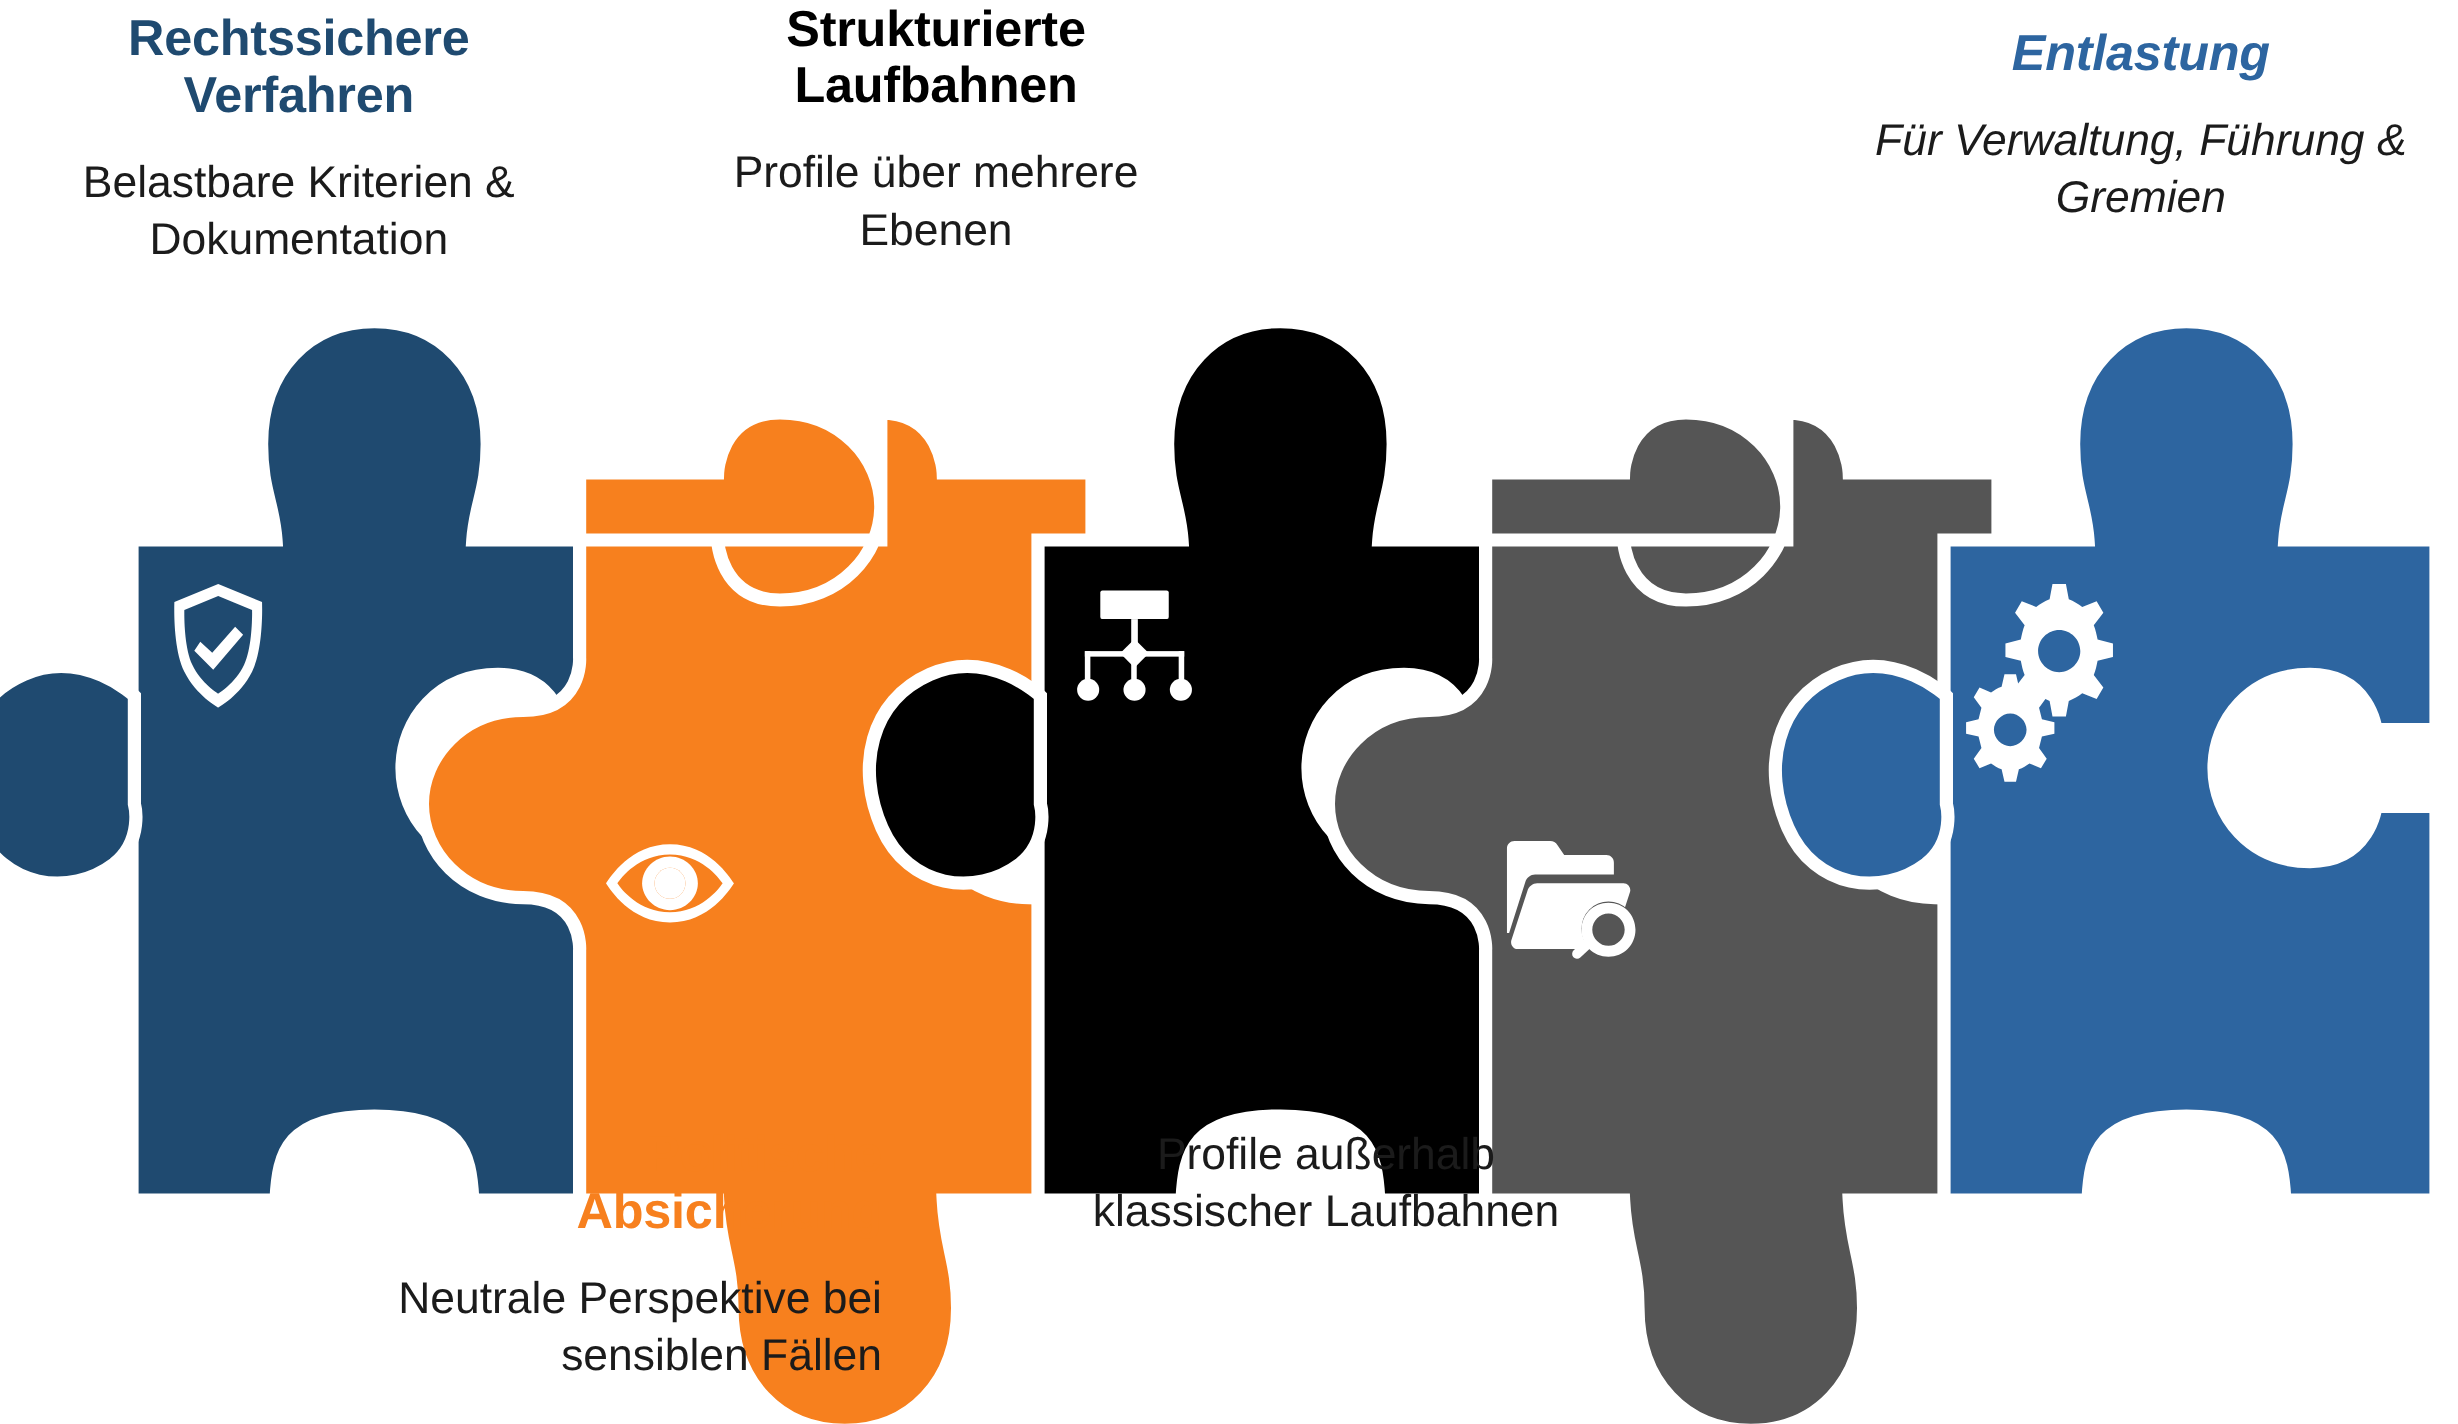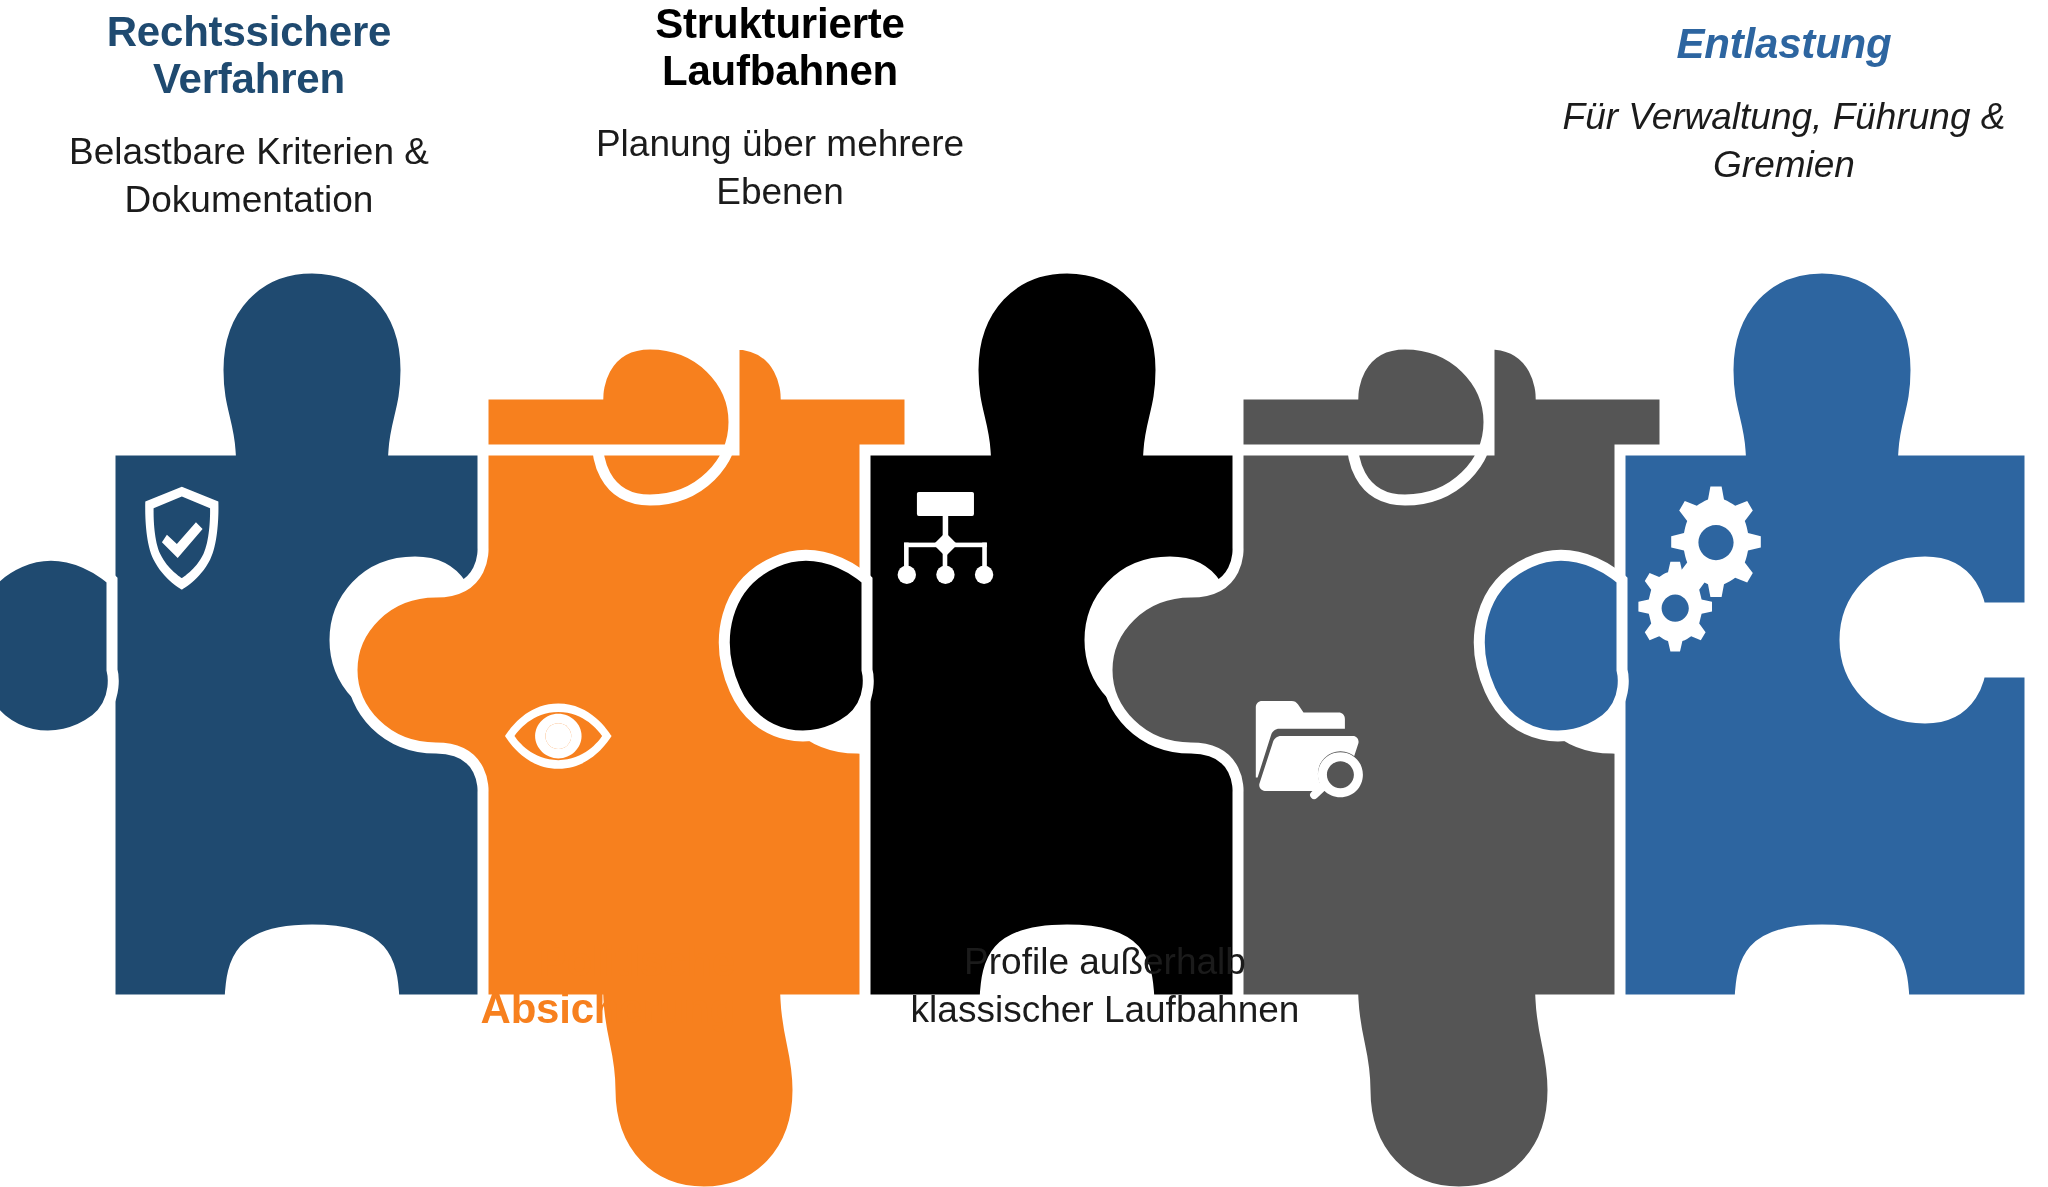--- a/index.html
+++ b/index.html
@@ -306,33 +306,35 @@
   <div class="caption top-1">
     <p class="title" style="color:#1f4a70;">Rechtssichere
 Verfahren</p>
     <p class="subtitle">Belastbare Kriterien &amp;
 Dokumentation</p>
   </div>
 
   <div class="caption top-2">
     <p class="title" style="color:#000000;">Strukturierte
 Laufbahnen</p>
-    <p class="subtitle">Planung über mehrere
+    <p class="subtitle">Profile über mehrere
 Ebenen</p>
   </div>
 
   <div class="caption top-3">
     <p class="title" style="color:#2d65a0;">Entlastung</p>
     <p class="subtitle">Für Verwaltung, Führung &amp;
 Gremien</p>
   </div>
 
   <div class="caption bot-1">
     <p class="title" style="color:#f7801e;">Politische
 Absicherung</p>
+    <p class="subtitle">Neutrale Perspektive bei
+sensiblen Fällen</p>
   </div>
 
   <div class="caption bot-2">
     <p class="subtitle">Profile außerhalb
 klassischer Laufbahnen</p>
   </div>
 
 </div>
 
 </body></html>

